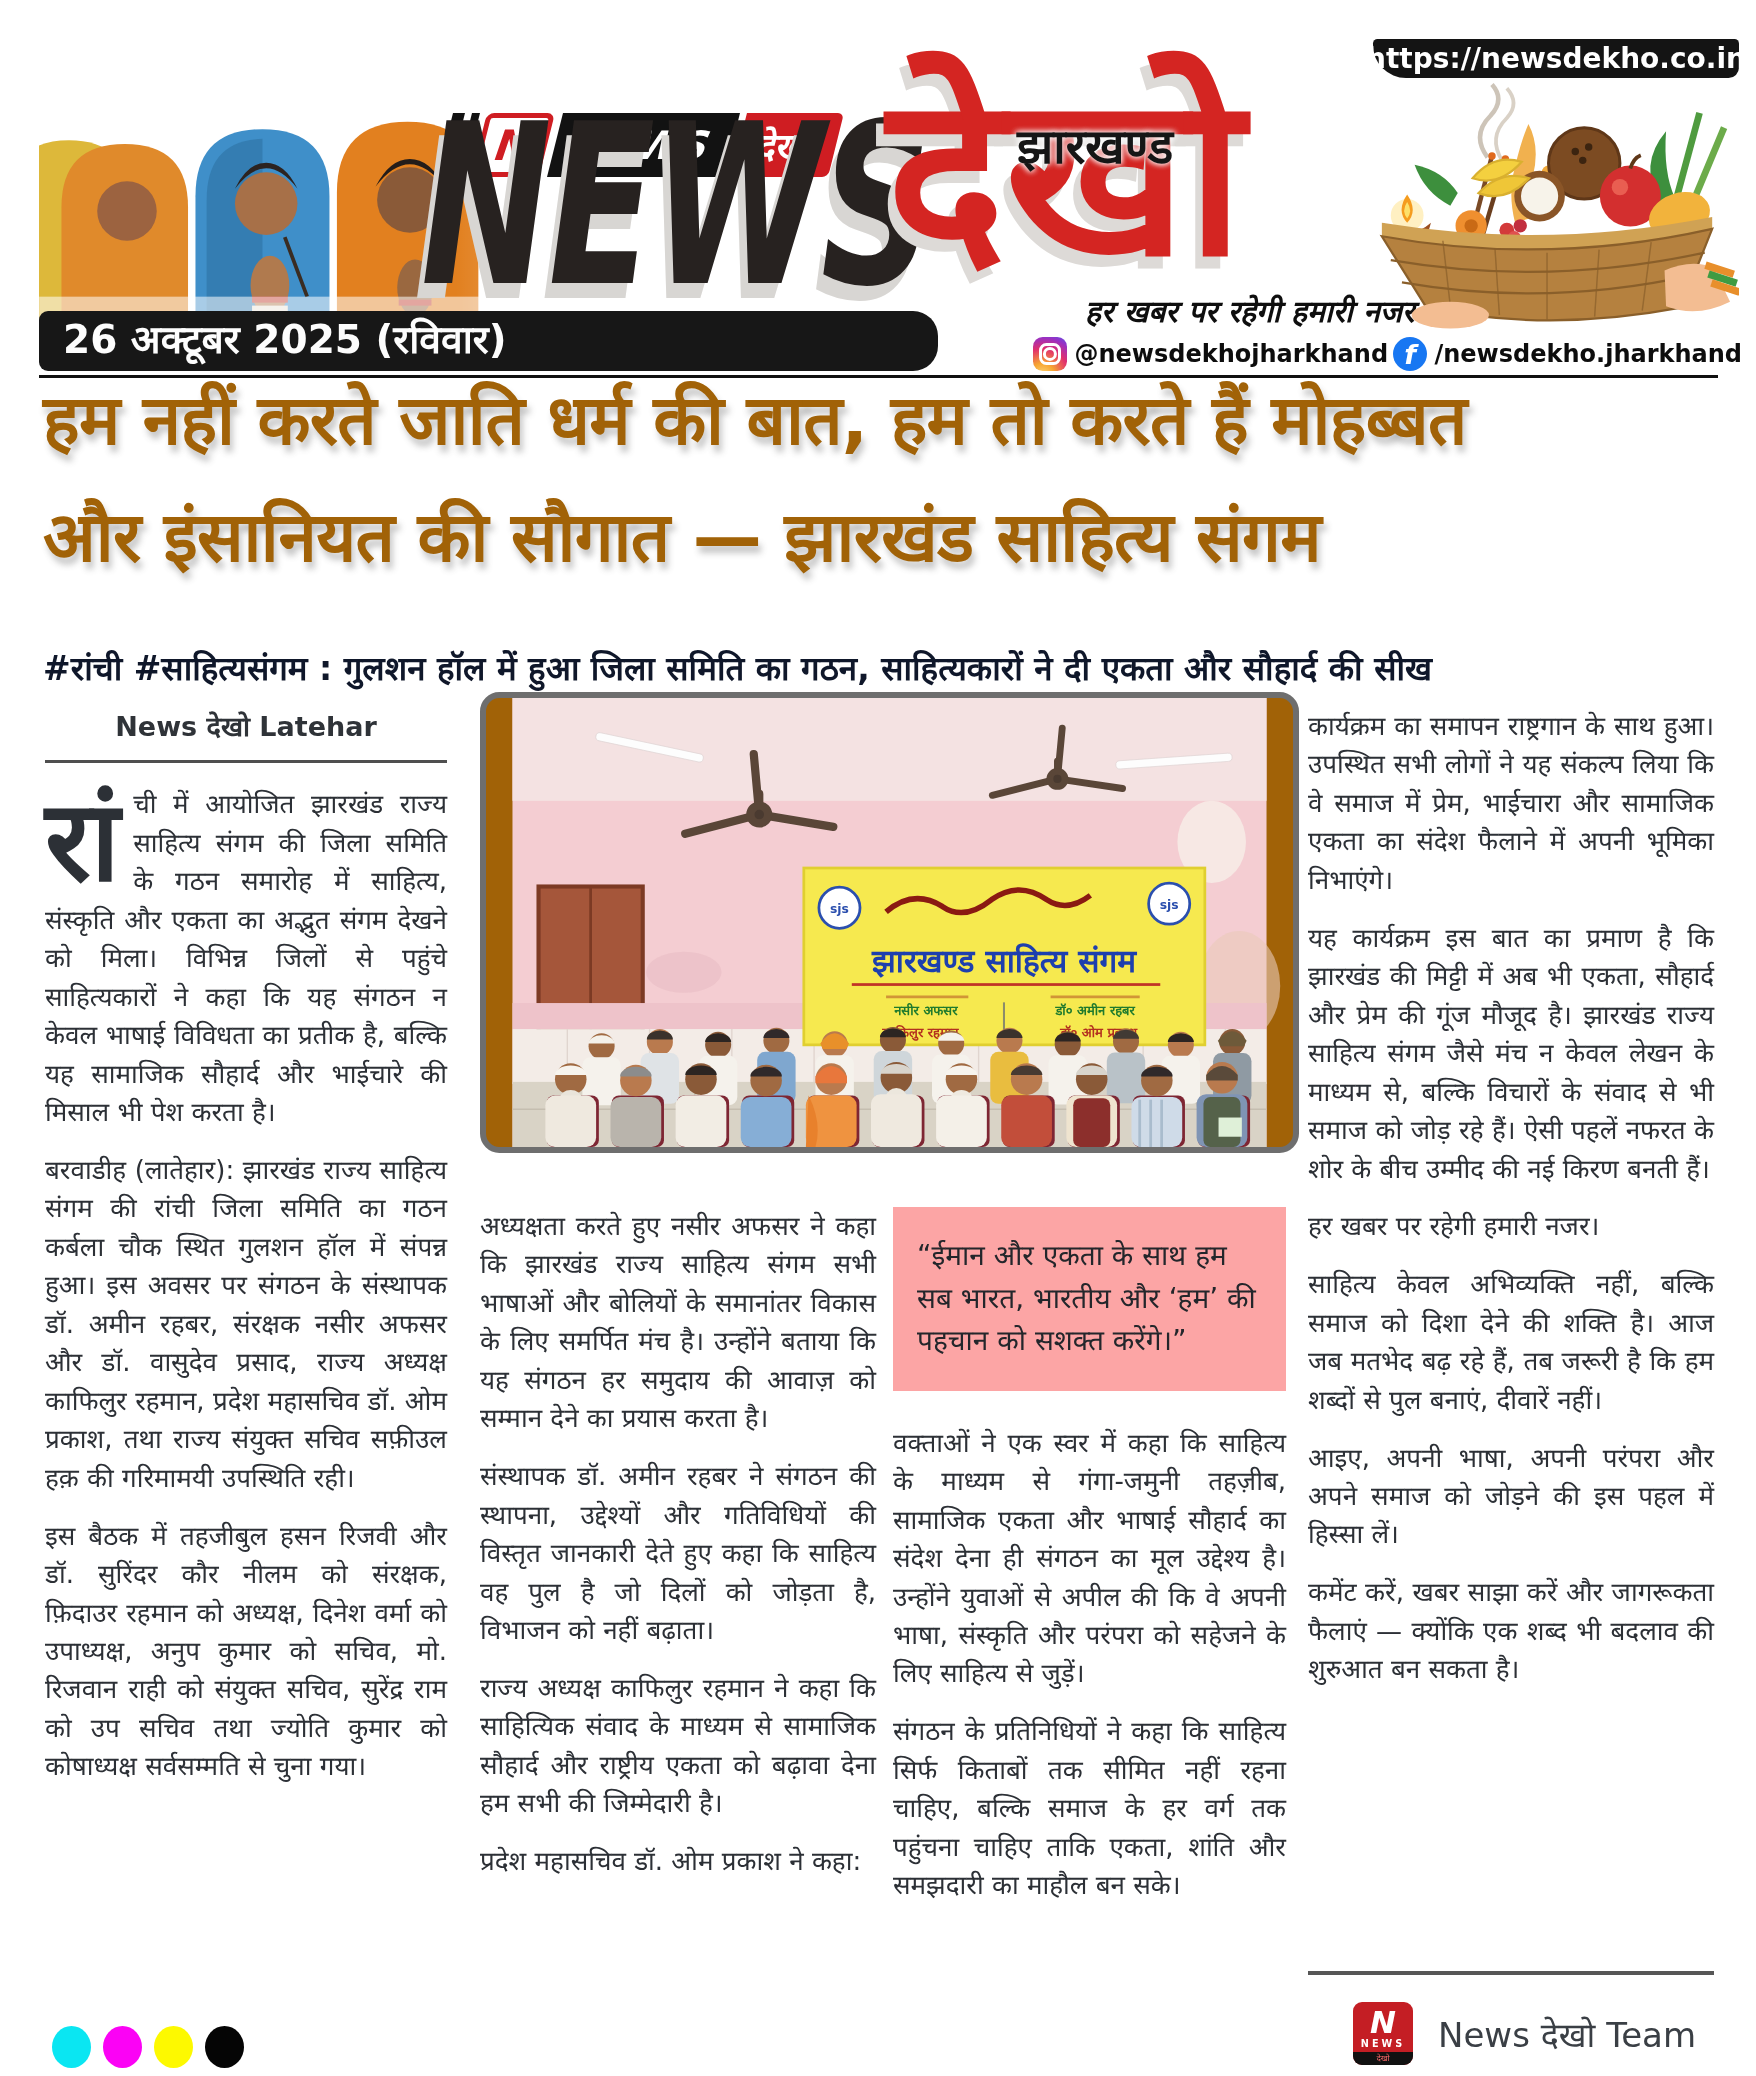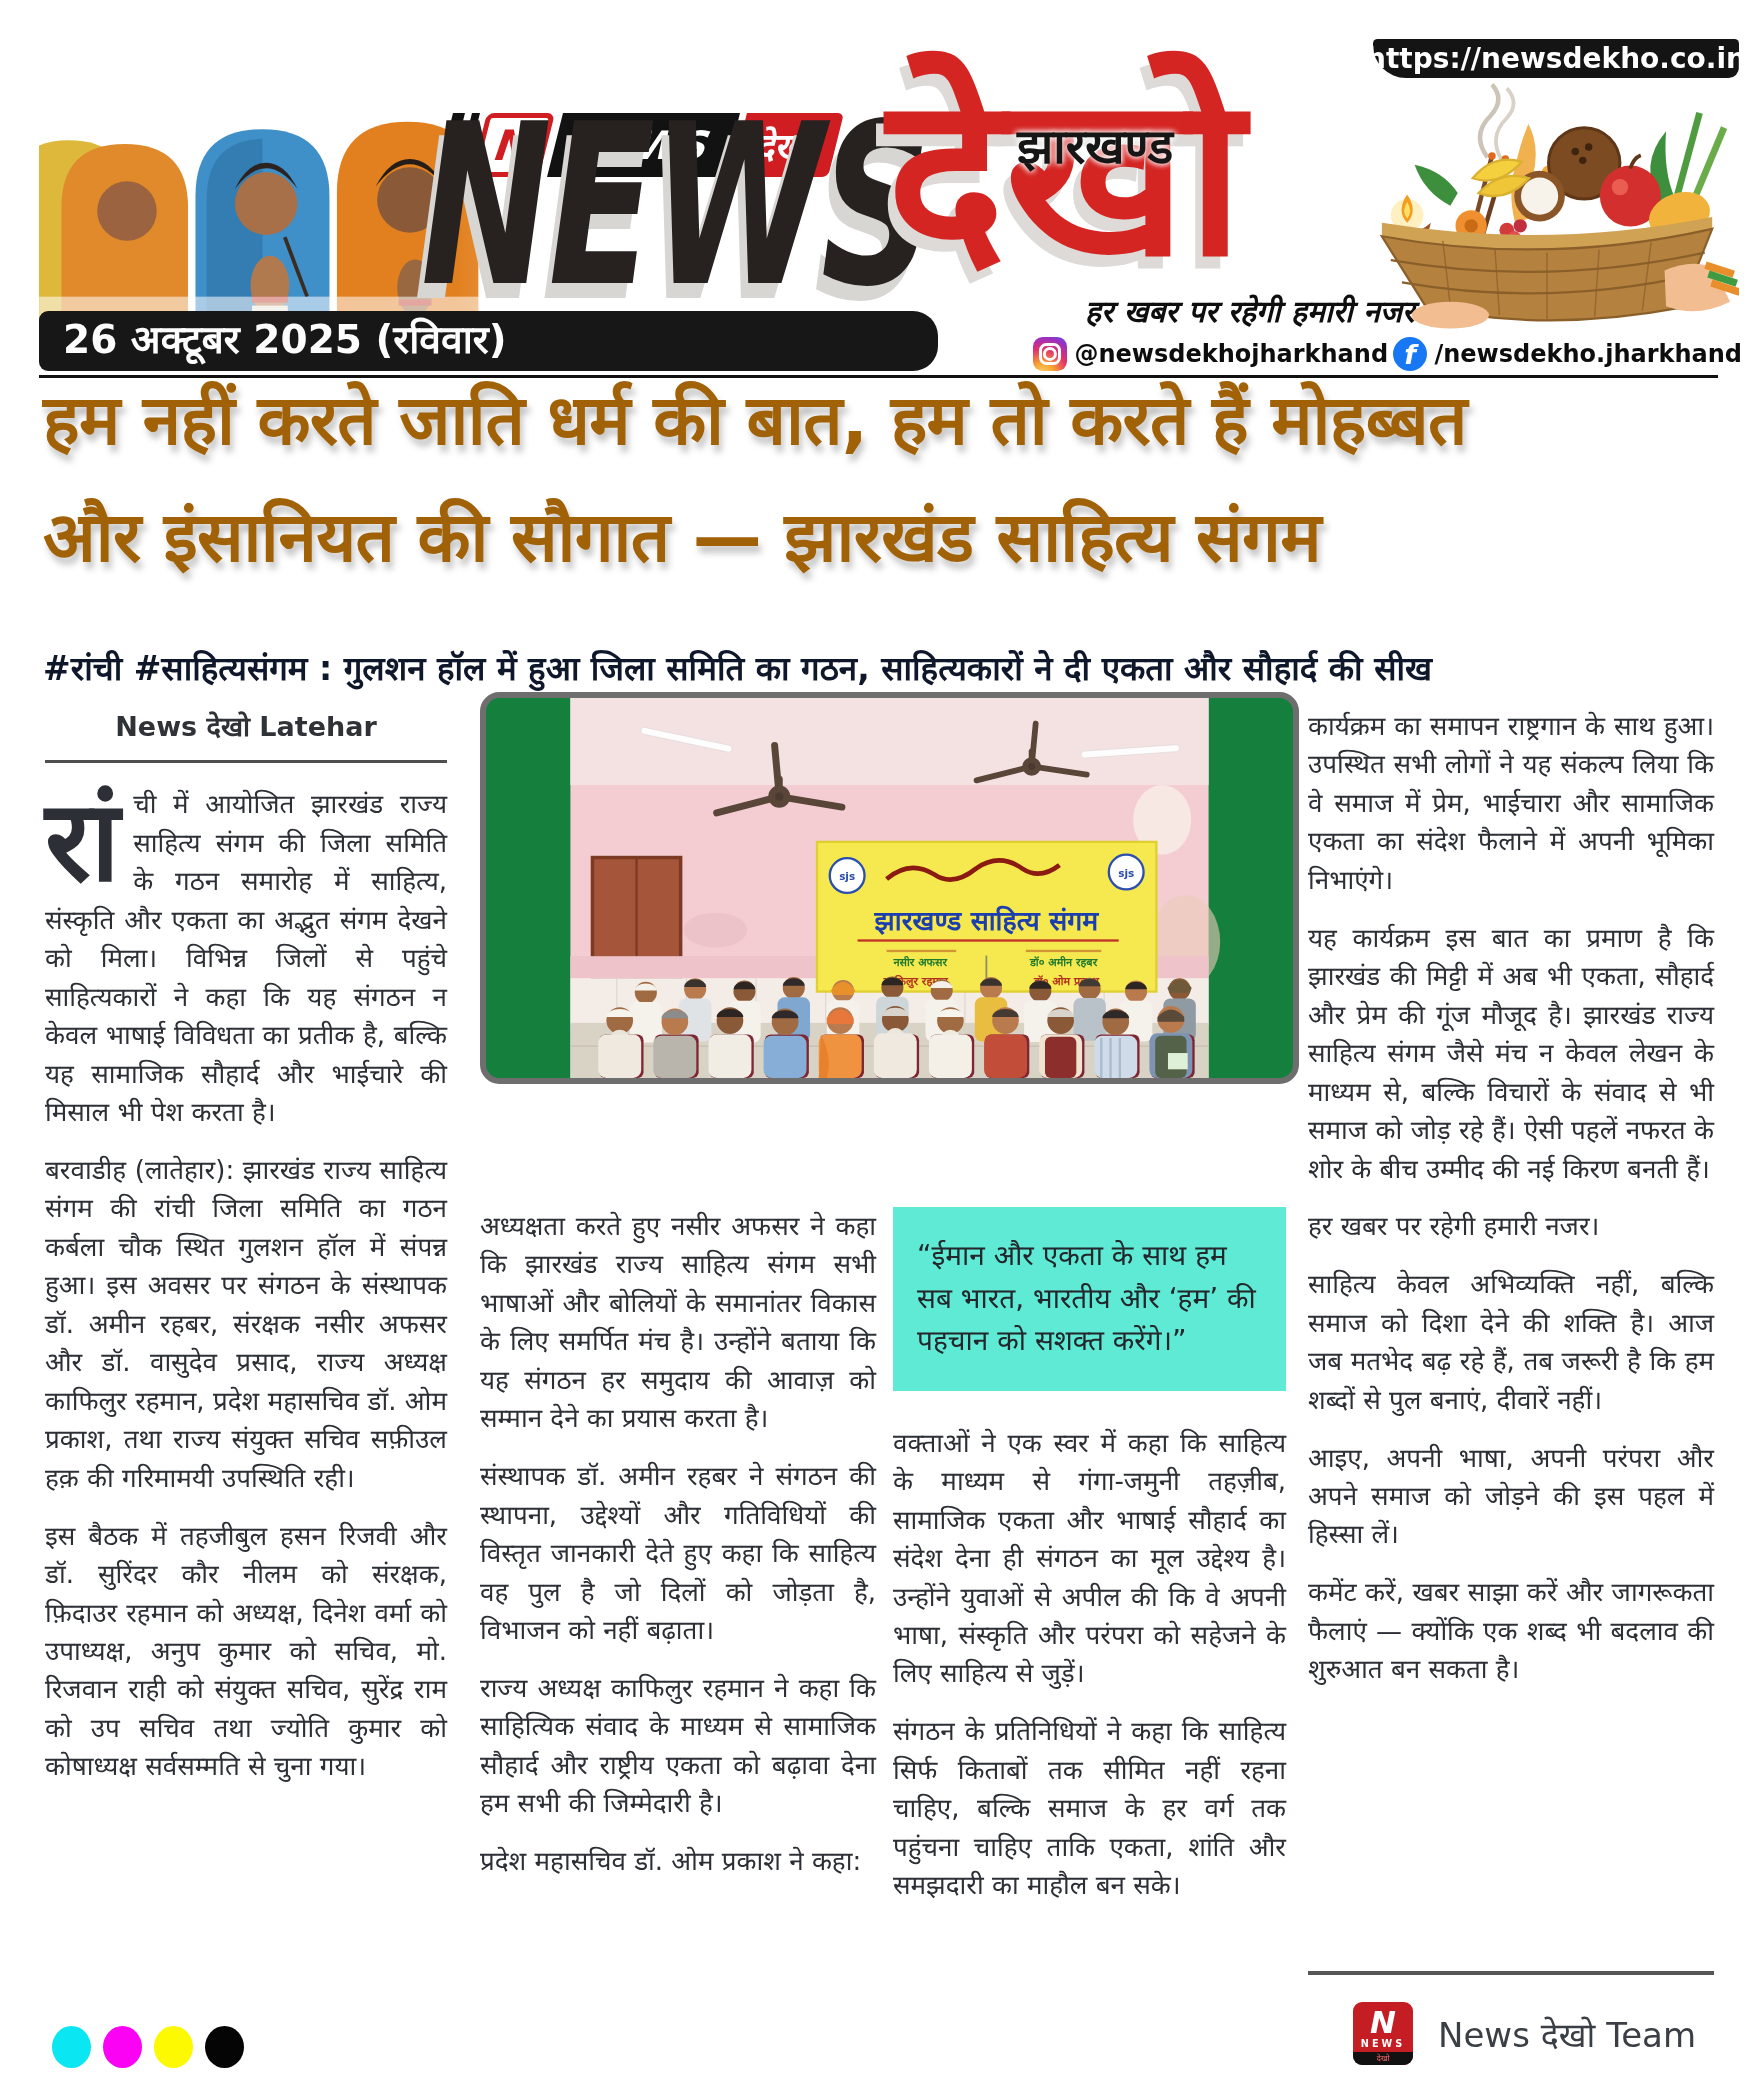--- a/index.html
+++ b/index.html
@@ -47,22 +47,22 @@
   
   .col { position:absolute; text-align:justify; font-size:26px; line-height:1.48; color:#2c3036; }
   .col p { margin:0 0 19.4px 0; }
   .col-1 { left:45px;  top:707px;  width:402px; }
   .col-2 { left:480px; top:1207px; width:396px; }
   .col-3 { left:893px;top:1207px; width:393px; }
   .col-4 { left:1308px;top:707px;  width:406px; }
   .byline-wrap { text-align:center; border-bottom:3px solid #4f4f4f; padding-bottom:13.4px; margin-bottom:22px; }
   .byline-wrap span { font-size:27px; font-weight:700; color:#2f3338; text-align:center; }
   .dropcap { float:left; font-size:112px; line-height:0.80; font-weight:700; color:#2c3036; padding:12px 13.4px 0 0; }
-  .quote-box { background:#5eead4; padding:28px 24px; font-size:28px; line-height:1.52; color:#23262b; margin-bottom:33px; text-align:left; }
-  .photo-frame { position:absolute; left:480px; top:692px; width:819px; height:392px; border:6.7px solid #6e6e6e; border-radius:19.4px; overflow:hidden; background:#15803d; }
+  .quote-box { background:#fca5a5; padding:28px 24px; font-size:28px; line-height:1.52; color:#23262b; margin-bottom:33px; text-align:left; }
+  .photo-frame { position:absolute; left:480px; top:692px; width:819px; height:461px; border:6.7px solid #6e6e6e; border-radius:19.4px; overflow:hidden; background:#a16207; }
   .photo-frame svg { display:block; width:100%; height:100%; }
 
   
   .team-block { position:absolute; left:1308px; top:1971px; width:406px; }
   .team-rule { border-top:4.5px solid #565656; }
   .team-row { display:flex; align-items:center; gap:25px; padding:27px 0 0 45px; }
   .nlogo { width:60px; height:63px; background:#c41e24; border-radius:9px; position:relative; overflow:hidden; flex:none; }
   .nlogo .nl-n { position:absolute; top:1.5px; left:0; right:0; text-align:center; color:#fff; font-size:31px; font-weight:900; font-style:italic; }
   .nlogo .nl-news { position:absolute; top:36px; left:0; right:0; text-align:center; color:#fff; font-size:9.7px; font-weight:800; letter-spacing:3px; }
   .nlogo .nl-strip { position:absolute; bottom:0; left:0; right:0; height:13.4px; background:#111; color:#ff6a6a; font-size:8.2px; text-align:center; line-height:13.4px; }

